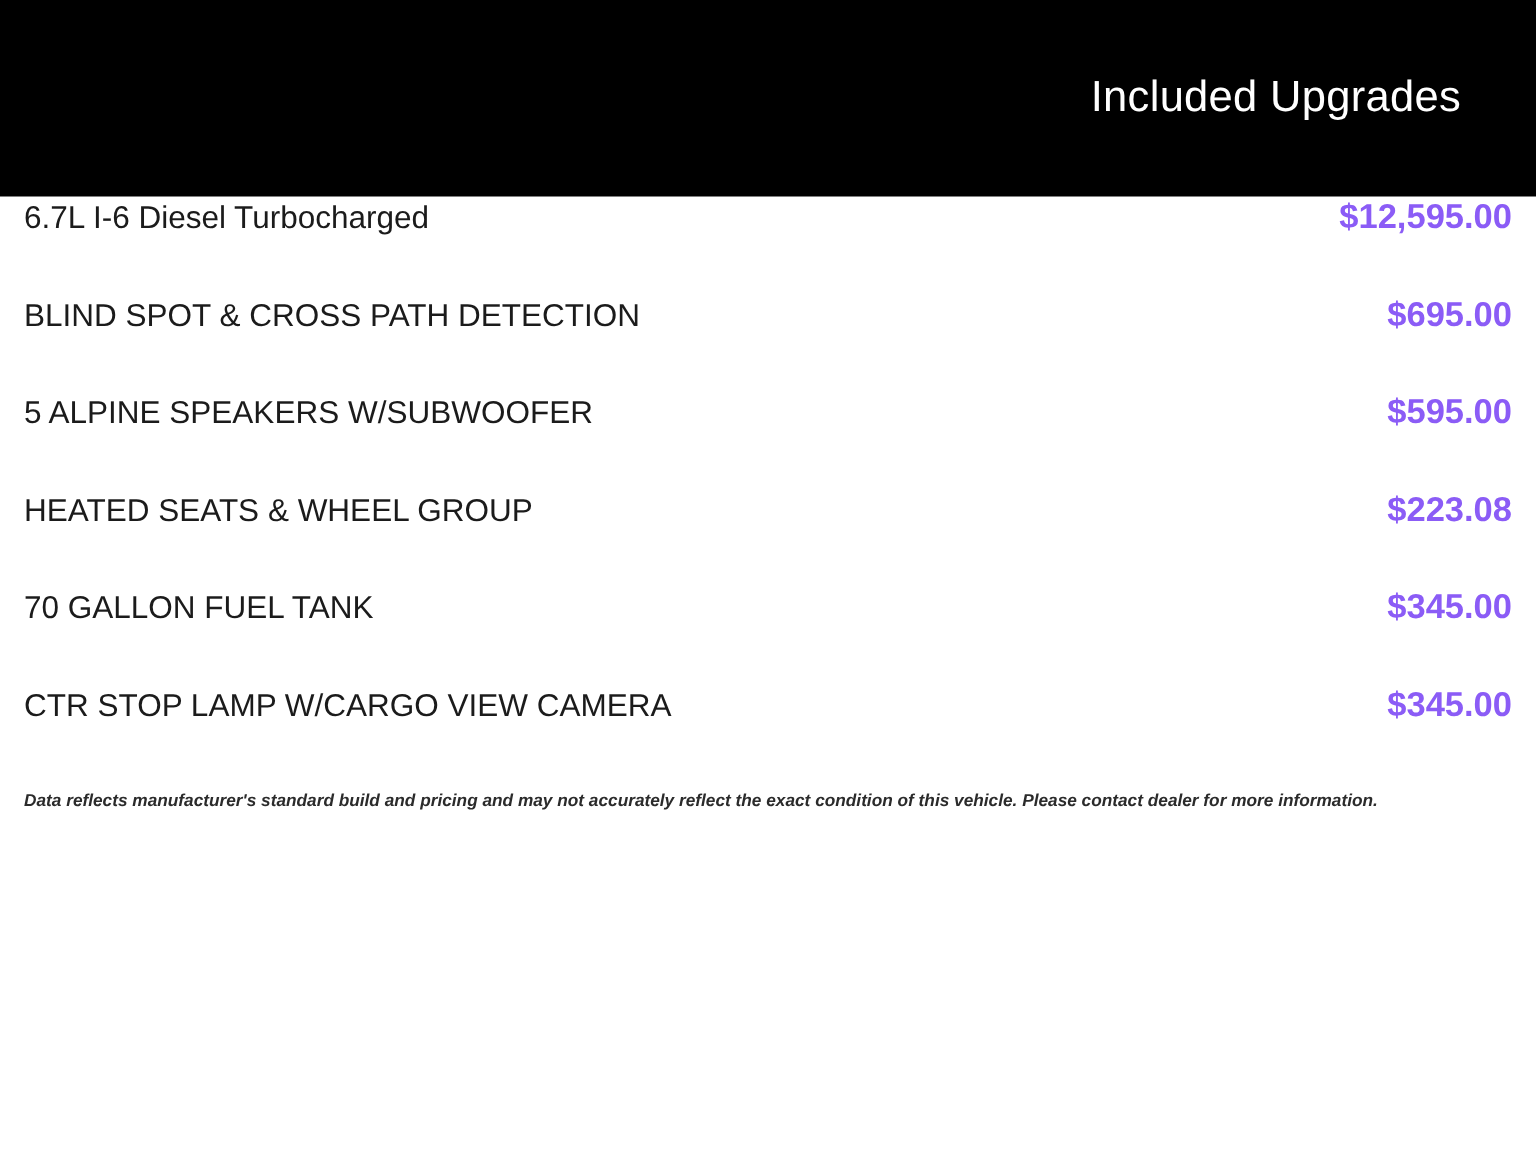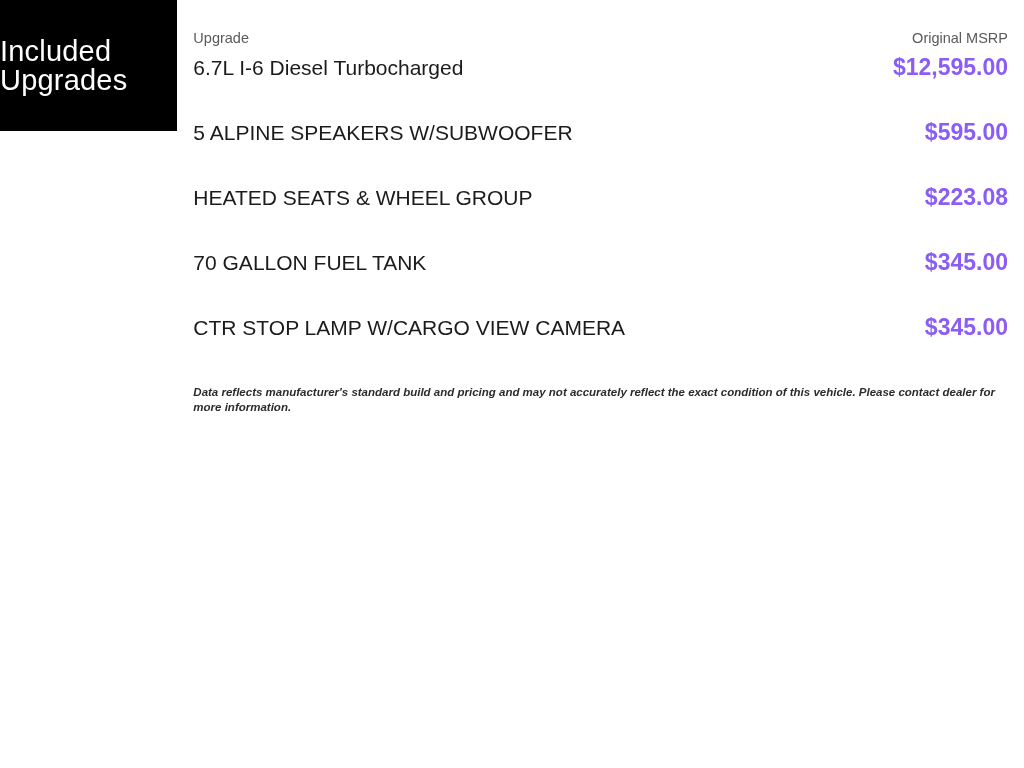--- a/index.html
+++ b/index.html
@@ -12,21 +12,21 @@
     background: #ffffff;
     font-family: "Liberation Sans", sans-serif;
     color: #1a1a1a;
     overflow: hidden;
   }
   .page {
     width: 1024px;
     height: 548px;
     position: relative;
     display: flex;
-    flex-direction: row;
+    flex-direction: column;
   }
   .header {
     background: #000000;
     height: 131px;
     flex: 0 0 131px;
     display: flex;
     align-items: center;
     justify-content: flex-end;
     box-sizing: border-box;
     padding-right: 50px;
@@ -94,33 +94,33 @@
 <body>
 
 <div class="page">
 
   <div class="header">
     <div class="header-title">Included Upgrades</div>
   </div>
 
   <div class="content">
 
-    <div class="col-head">
-      <div class="col-head-left">Upgrade</div>
-      <div class="col-head-right">Original MSRP</div>
-    </div>
 
     <div class="rows">
 
       <div class="row">
         <div class="row-label">6.7L I-6 Diesel Turbocharged</div>
         <div class="row-price">$12,595.00</div>
       </div>
 
 
+      <div class="row">
+        <div class="row-label">BLIND SPOT &amp; CROSS PATH DETECTION</div>
+        <div class="row-price">$695.00</div>
+      </div>
 
       <div class="row">
         <div class="row-label">5 ALPINE SPEAKERS W/SUBWOOFER</div>
         <div class="row-price">$595.00</div>
       </div>
 
 
       <div class="row">
         <div class="row-label">HEATED SEATS &amp; WHEEL GROUP</div>
         <div class="row-price">$223.08</div>

